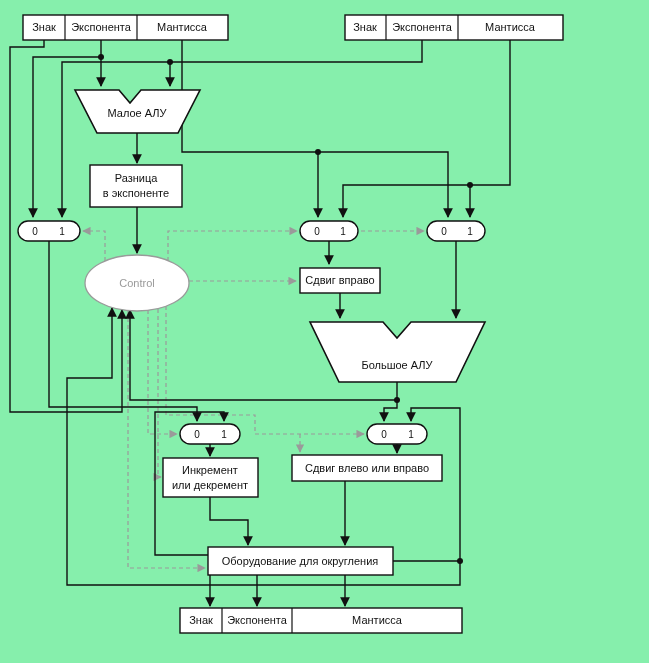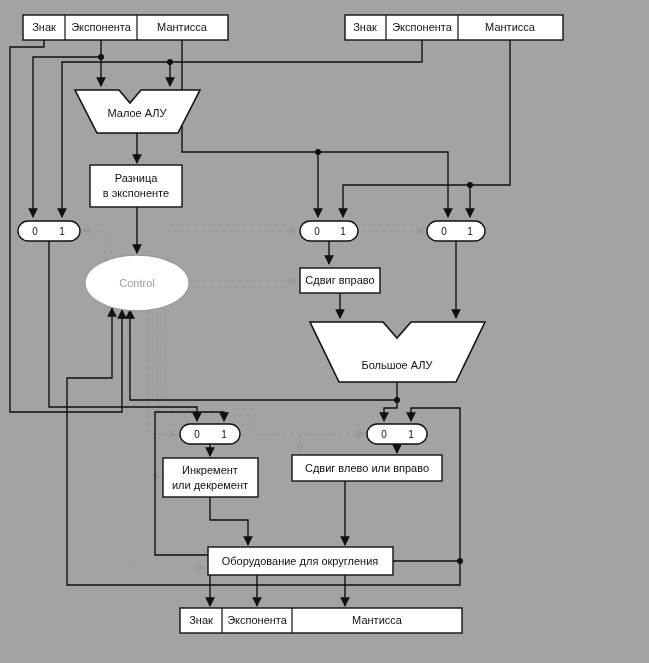--- a/index.html
+++ b/index.html
@@ -1,19 +1,19 @@
 <!DOCTYPE html>
 <html><head>
 <meta charset="utf-8">
 <style>
   html,body{margin:0;padding:0;background:#ffffff;}
   .stage{
     position:relative;
     width:649px;height:663px;
-    background:#a3a3a3;
+    background:#86efac;
     font-family:"Liberation Sans", sans-serif;
     overflow:hidden;
   }
   svg{display:block;}
   svg text{
     font-family:"Liberation Sans", sans-serif;
     font-size:11px;
     fill:#111111;
   }
   text.mux-digit{font-size:10px;}

